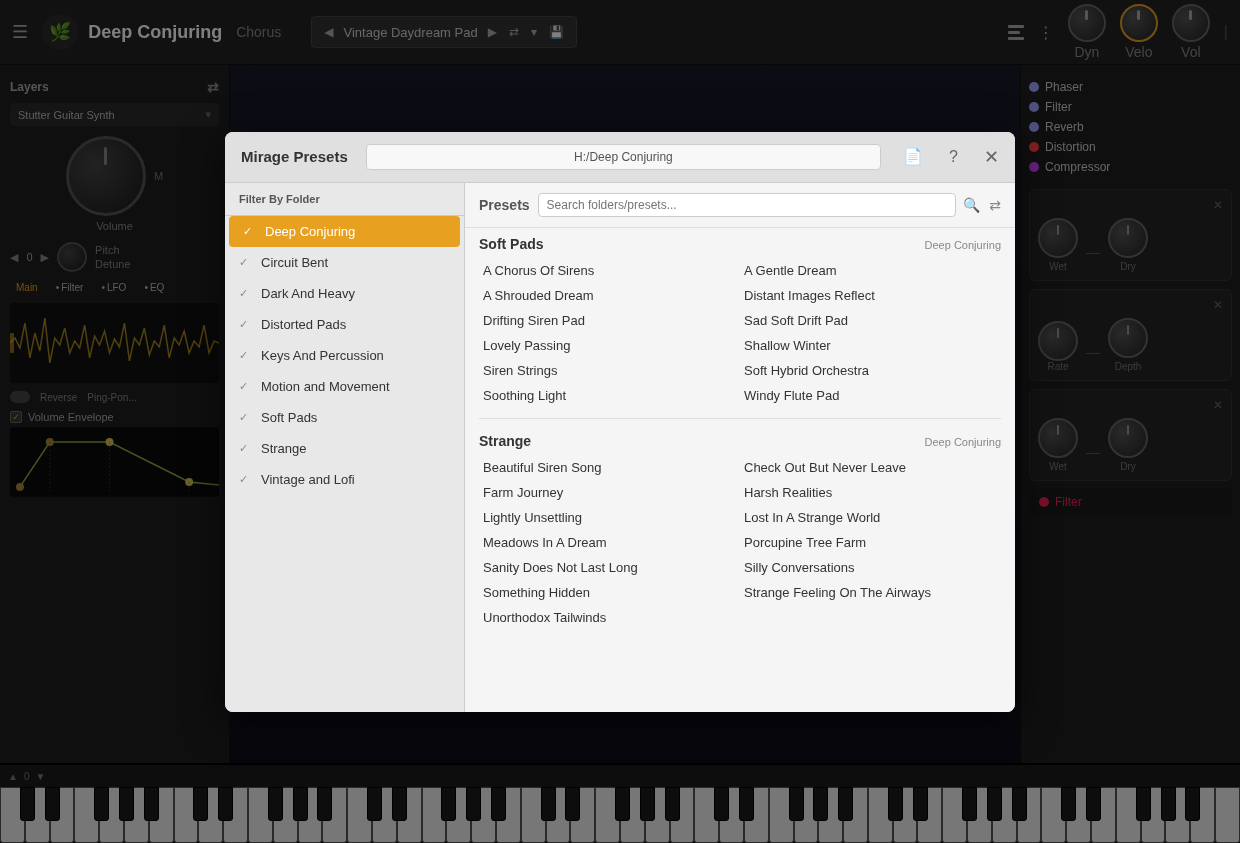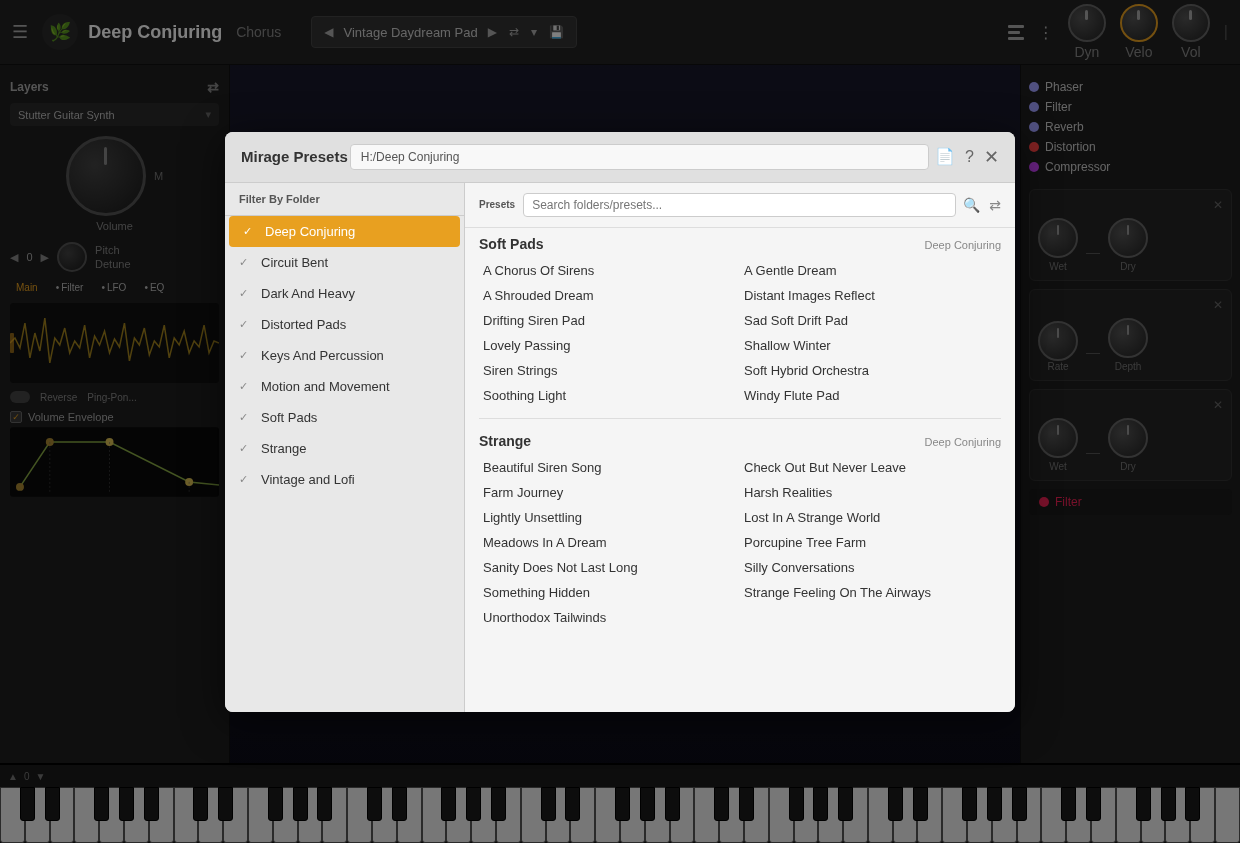--- a/index.html
+++ b/index.html
@@ -411,22 +411,23 @@
       box-shadow: 0 8px 40px rgba(0,0,0,0.6);
       display: flex;
       flex-direction: column;
       overflow: hidden;
     }
     .modal-header {
       background: #e0e0e0;
       padding: 12px 16px;
       display: flex;
       align-items: center;
-      gap: 2px;
+      gap: 18px;
       border-bottom: 1px solid #ccc;
+      text-align: center;
     }
     .modal-title {
       font-size: 15px;
       font-weight: 600;
       color: #333;
     }
     .modal-path-bar {
       flex: 1;
       background: #f8f8f8;
       border: 1px solid #ccc;
@@ -497,21 +498,21 @@
       background: #f5f5f5;
     }
     .preset-search-bar {
       padding: 10px 14px;
       display: flex;
       align-items: center;
       gap: 8px;
       border-bottom: 1px solid #ddd;
     }
     .preset-search-label {
-      font-size: 10px;
+      font-size: 14px;
       font-weight: 600;
       color: #555;
     }
     .preset-search-input {
       flex: 1;
       background: #fff;
       border: 1px solid #ccc;
       border-radius: 4px;
       padding: 4px 8px;
       font-size: 12px;

